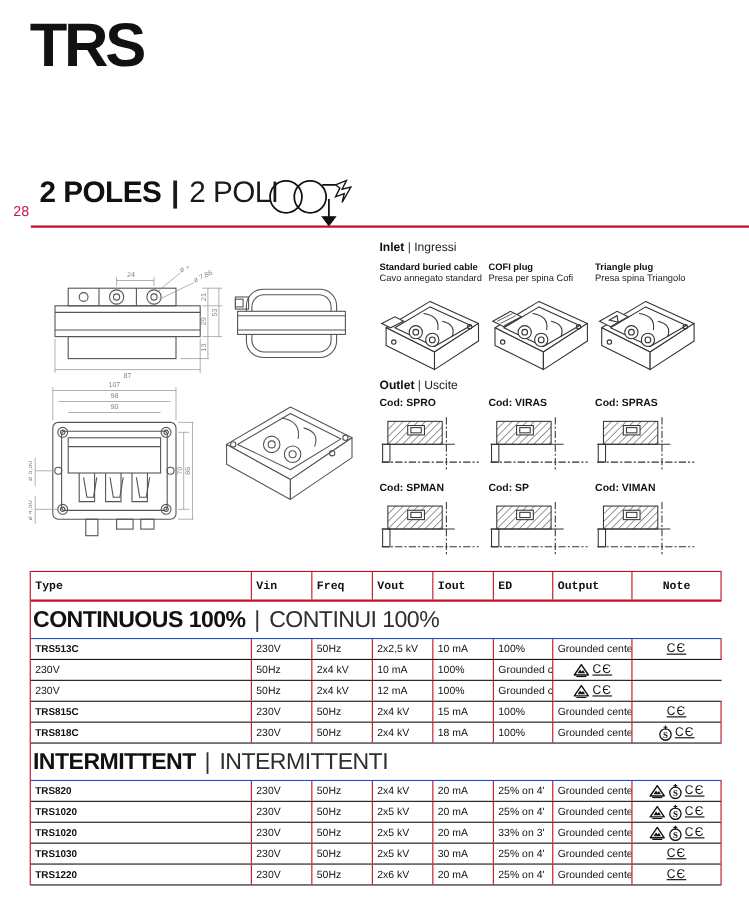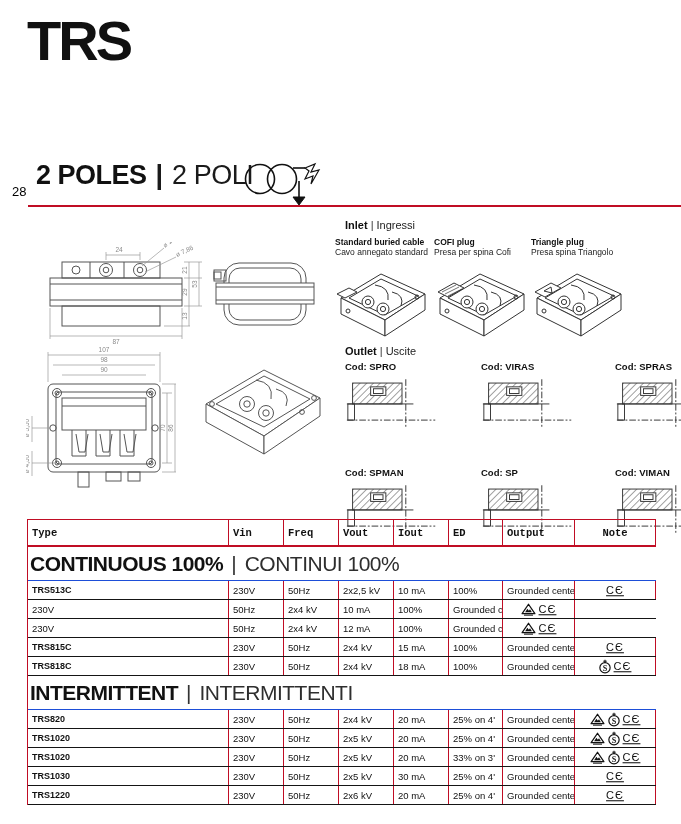--- a/index.html
+++ b/index.html
@@ -13,44 +13,44 @@
   .page{position:relative;width:681px;height:812px;background:#fff;overflow:hidden;
         font-family:"Liberation Sans",sans-serif;color:var(--ink);}
   .abs{position:absolute;}
 
   
   .trs-title{left:27px;top:8px;font-size:56px;font-weight:800;letter-spacing:-3px;}
   .poles-line{left:36px;top:160px;display:flex;align-items:baseline;gap:9px;white-space:nowrap;}
   .poles-b{font-size:27px;font-weight:800;letter-spacing:-0.5px;}
   .poles-sep{font-size:27px;font-weight:700;color:#1a1a1a;}
   .poles-l{font-size:27px;font-weight:300;color:#1a1a1a;letter-spacing:-0.5px;}
-  .page-number{left:12px;top:184px;font-size:13px;color:#000000;}
+  .page-number{left:12px;top:184px;font-size:13px;color:#be185d;}
   .red-rule{left:28px;top:205px;width:653px;height:2px;background:var(--red);}
 
   
   .bih{font-size:11px;white-space:nowrap;}
   .h-b{font-weight:700;}
   .h-sep{font-weight:400;color:#333;padding:0 3px;}
   .h-l{font-weight:300;color:#222;}
 
   .td-heading{left:28px;top:219px;}
   .inlet-heading{left:345px;top:219px;}
   .outlet-heading{left:345px;top:345px;}
 
   
   svg{display:block;}
   .draw text{font-family:"Liberation Sans",sans-serif;fill:var(--dim);font-size:6.5px;}
 
   
-  .inlet-grid{left:335px;top:237px;width:336px;display:grid;grid-template-columns:99px 97px 140px;}
+  .inlet-grid{left:345px;top:237px;width:336px;display:grid;grid-template-columns:99px 97px 140px;}
   .in-item .ttl{font-size:8.5px;font-weight:700;line-height:1.2;}
   .in-item .sub{font-size:8.5px;font-weight:300;color:#222;line-height:1.2;}
   .in-item svg{margin-top:7px;}
 
-  .outlet-grid{left:345px;top:361px;width:336px;display:grid;grid-template-columns:99px 97px 140px;row-gap:8px;gap:37px;}
+  .outlet-grid{left:345px;top:361px;width:336px;display:grid;grid-template-columns:99px 97px 140px;row-gap:8px;}
   .out-item .cod{font-size:9.5px;font-weight:800;}
   .out-item svg{margin-top:4px;}
 
   
   .spec-table{left:27px;top:519px;width:629px;border-left:1px solid var(--red);}
   .t-row{display:grid;grid-template-columns:201px 55px 55px 55px 55px 54px 72px 81px;}
   .t-cell{border-right:1px solid var(--red);padding:0 0 0 4px;display:flex;align-items:center;
           font-size:9.5px;overflow:hidden;white-space:nowrap;}
   .t-head{height:28px;border-top:1px solid var(--red);border-bottom:2px solid var(--red);}
   .t-hcell{font-size:10.5px;font-weight:700;font-family:Liberation Mono, monospace;}

